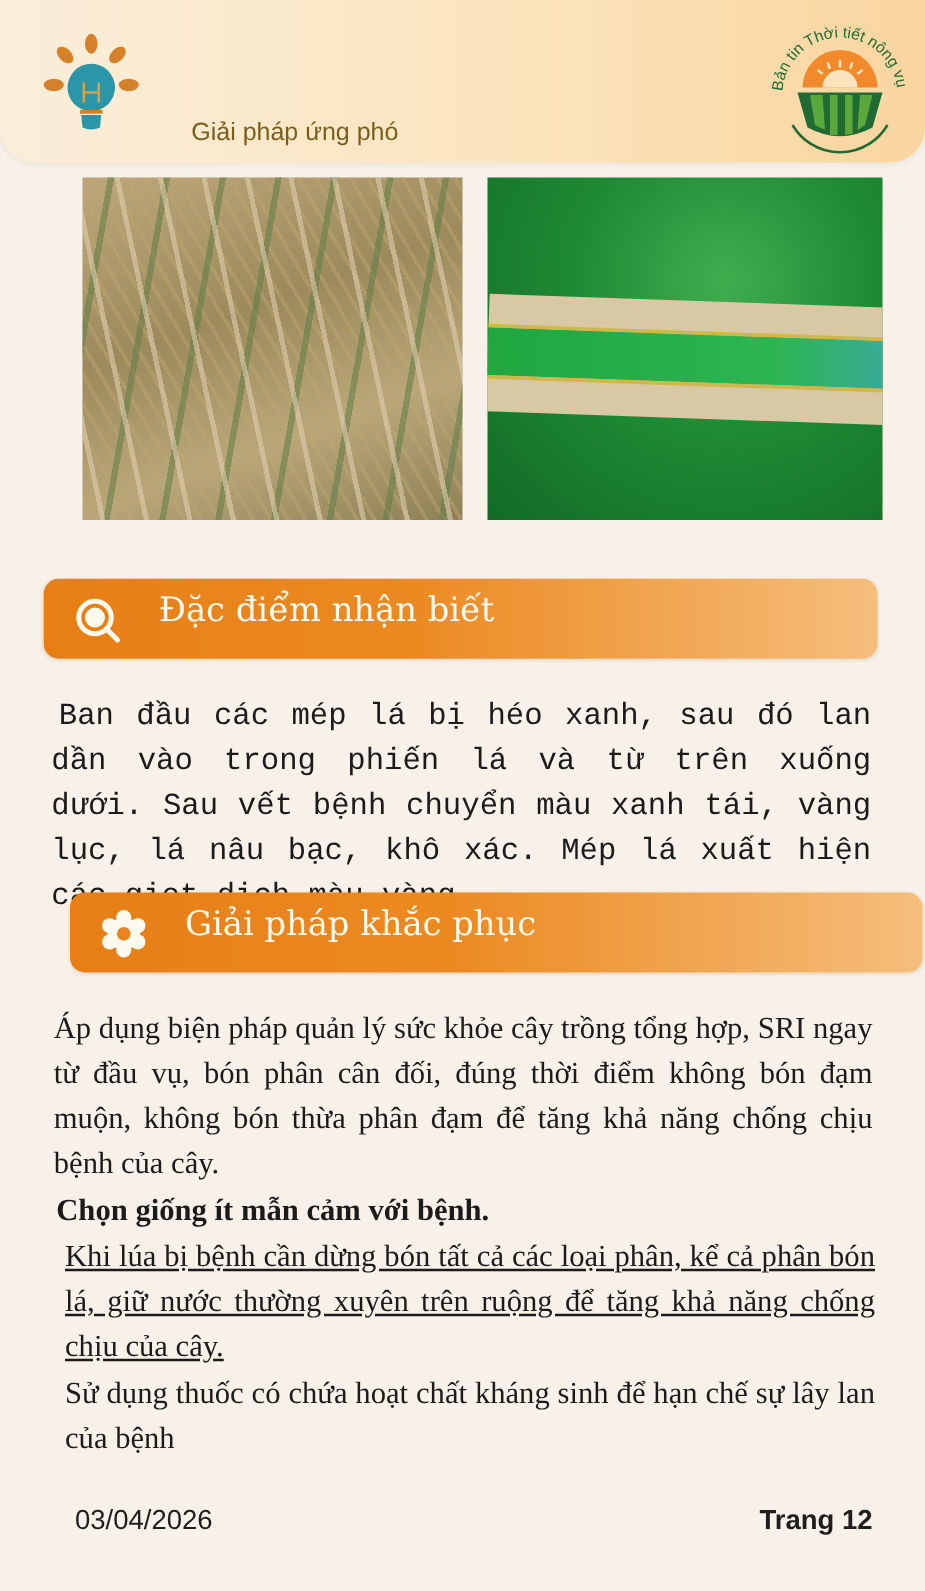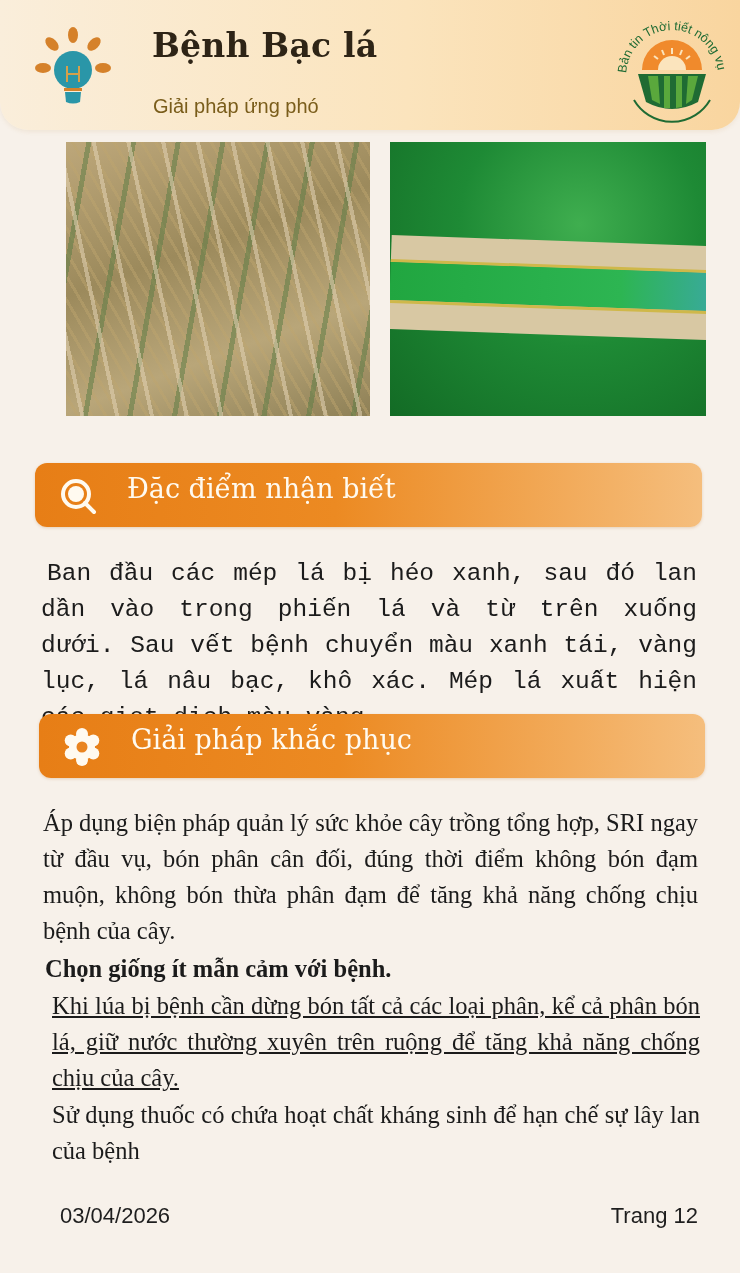--- a/index.html
+++ b/index.html
@@ -46,61 +46,60 @@
   .leaf .top { top: 0; height: 24px; border-bottom: 3px solid #cfb84a; }
   .leaf .mid { top: 27px; height: 38px; background: linear-gradient(90deg, #21a640 0%, #2db552 70%, #3aa9a0 100%); }
   .leaf .bot { top: 65px; height: 26px; border-top: 3px solid #cfb84a; }
 
   .section-bar {
     position: absolute; height: 64px; border-radius: 12px;
     background: linear-gradient(90deg, #e77e16 0%, #ec8a22 45%, #f2ab5b 80%, #f5be7d 100%);
     box-shadow: 0 1px 3px rgba(180,110,40,0.25);
   }
   .bar1 { left: 35px; top: 463px; width: 667px; text-align: right; }
-  .bar2 { left: 39px; top: 714px; width: 666px; }
+  .bar2 { left: 56px; top: 714px; width: 666px; padding-left: 16px; }
   .bar-icon { position: absolute; left: 22px; top: 12px; width: 42px; height: 42px; }
   .bar-label {
     position: absolute; left: 92px; top: 10px;
     font-family: "DejaVu Serif", serif; font-size: 27px; color: #fffaf0; white-space: nowrap;
   }
 
   .para {
     position: absolute; font-size: 24.5px; line-height: 36px; text-align: justify;
   }
   .p1 { left: 41px; top: 556px; width: 656px; text-indent: 6px; font-family: Liberation Mono, monospace; }
   .p2 { left: 43px; top: 805px; width: 655px; }
   .p3 { left: 45px; top: 951px; width: 655px; font-weight: bold; }
   .p4 { left: 52px; top: 988px; width: 648px; text-decoration: underline; }
   .p5 { left: 52px; top: 1097px; width: 648px; }
 
   .footer {
     position: absolute; top: 1203px; font-family: "Liberation Sans", sans-serif;
     font-size: 22px; color: #1e1e1e;
   }
   .f-date { left: 60px; }
-  .f-page { right: 42px; }
+  .f-page { right: 42px; font-weight: bold; }
 </style>
 </head>
 <body>
 
 <div class="header">
   <svg class="bulb" viewBox="0 0 78 80">
     <g fill="#d5812a">
       <ellipse cx="39" cy="9" rx="5" ry="8"></ellipse>
       <ellipse cx="18" cy="18" rx="5" ry="8" transform="rotate(-45 18 18)"></ellipse>
       <ellipse cx="60" cy="18" rx="5" ry="8" transform="rotate(45 60 18)"></ellipse>
       <ellipse cx="9" cy="42" rx="8" ry="5"></ellipse>
       <ellipse cx="69" cy="42" rx="8" ry="5"></ellipse>
     </g>
     <circle cx="39" cy="44" r="19" fill="#2a96a8"></circle>
     <path d="M33 40 L33 56 M45 40 L45 56 M33 48 L45 48" stroke="#d5a04a" stroke-width="2" fill="none"></path>
     <rect x="30" y="62" width="18" height="3" fill="#d5812a"></rect>
     <path d="M31 66 L47 66 L46 76 Q39 79 32 76 Z" fill="#2a96a8"></path>
   </svg>
-  <div class="title">Bệnh Bạc lá</div>
   <div class="subtitle">Giải pháp ứng phó</div>
   <svg class="logo" viewBox="0 0 120 118">
     <defs>
       <path id="arc" d="M14 68 A46 46 0 0 1 106 68"></path>
     </defs>
     <text font-family="Liberation Sans, sans-serif" font-size="12.5" fill="#1f6b33">
       <textPath href="#arc" startOffset="2%">Bản tin Thời tiết nông vụ</textPath>
     </text>
     <path d="M30 62 A30 30 0 0 1 90 62 Z" fill="#f08a2c"></path>
     <path d="M46 62 A14 14 0 0 1 74 62 Z" fill="#fbe4bd"></path>

